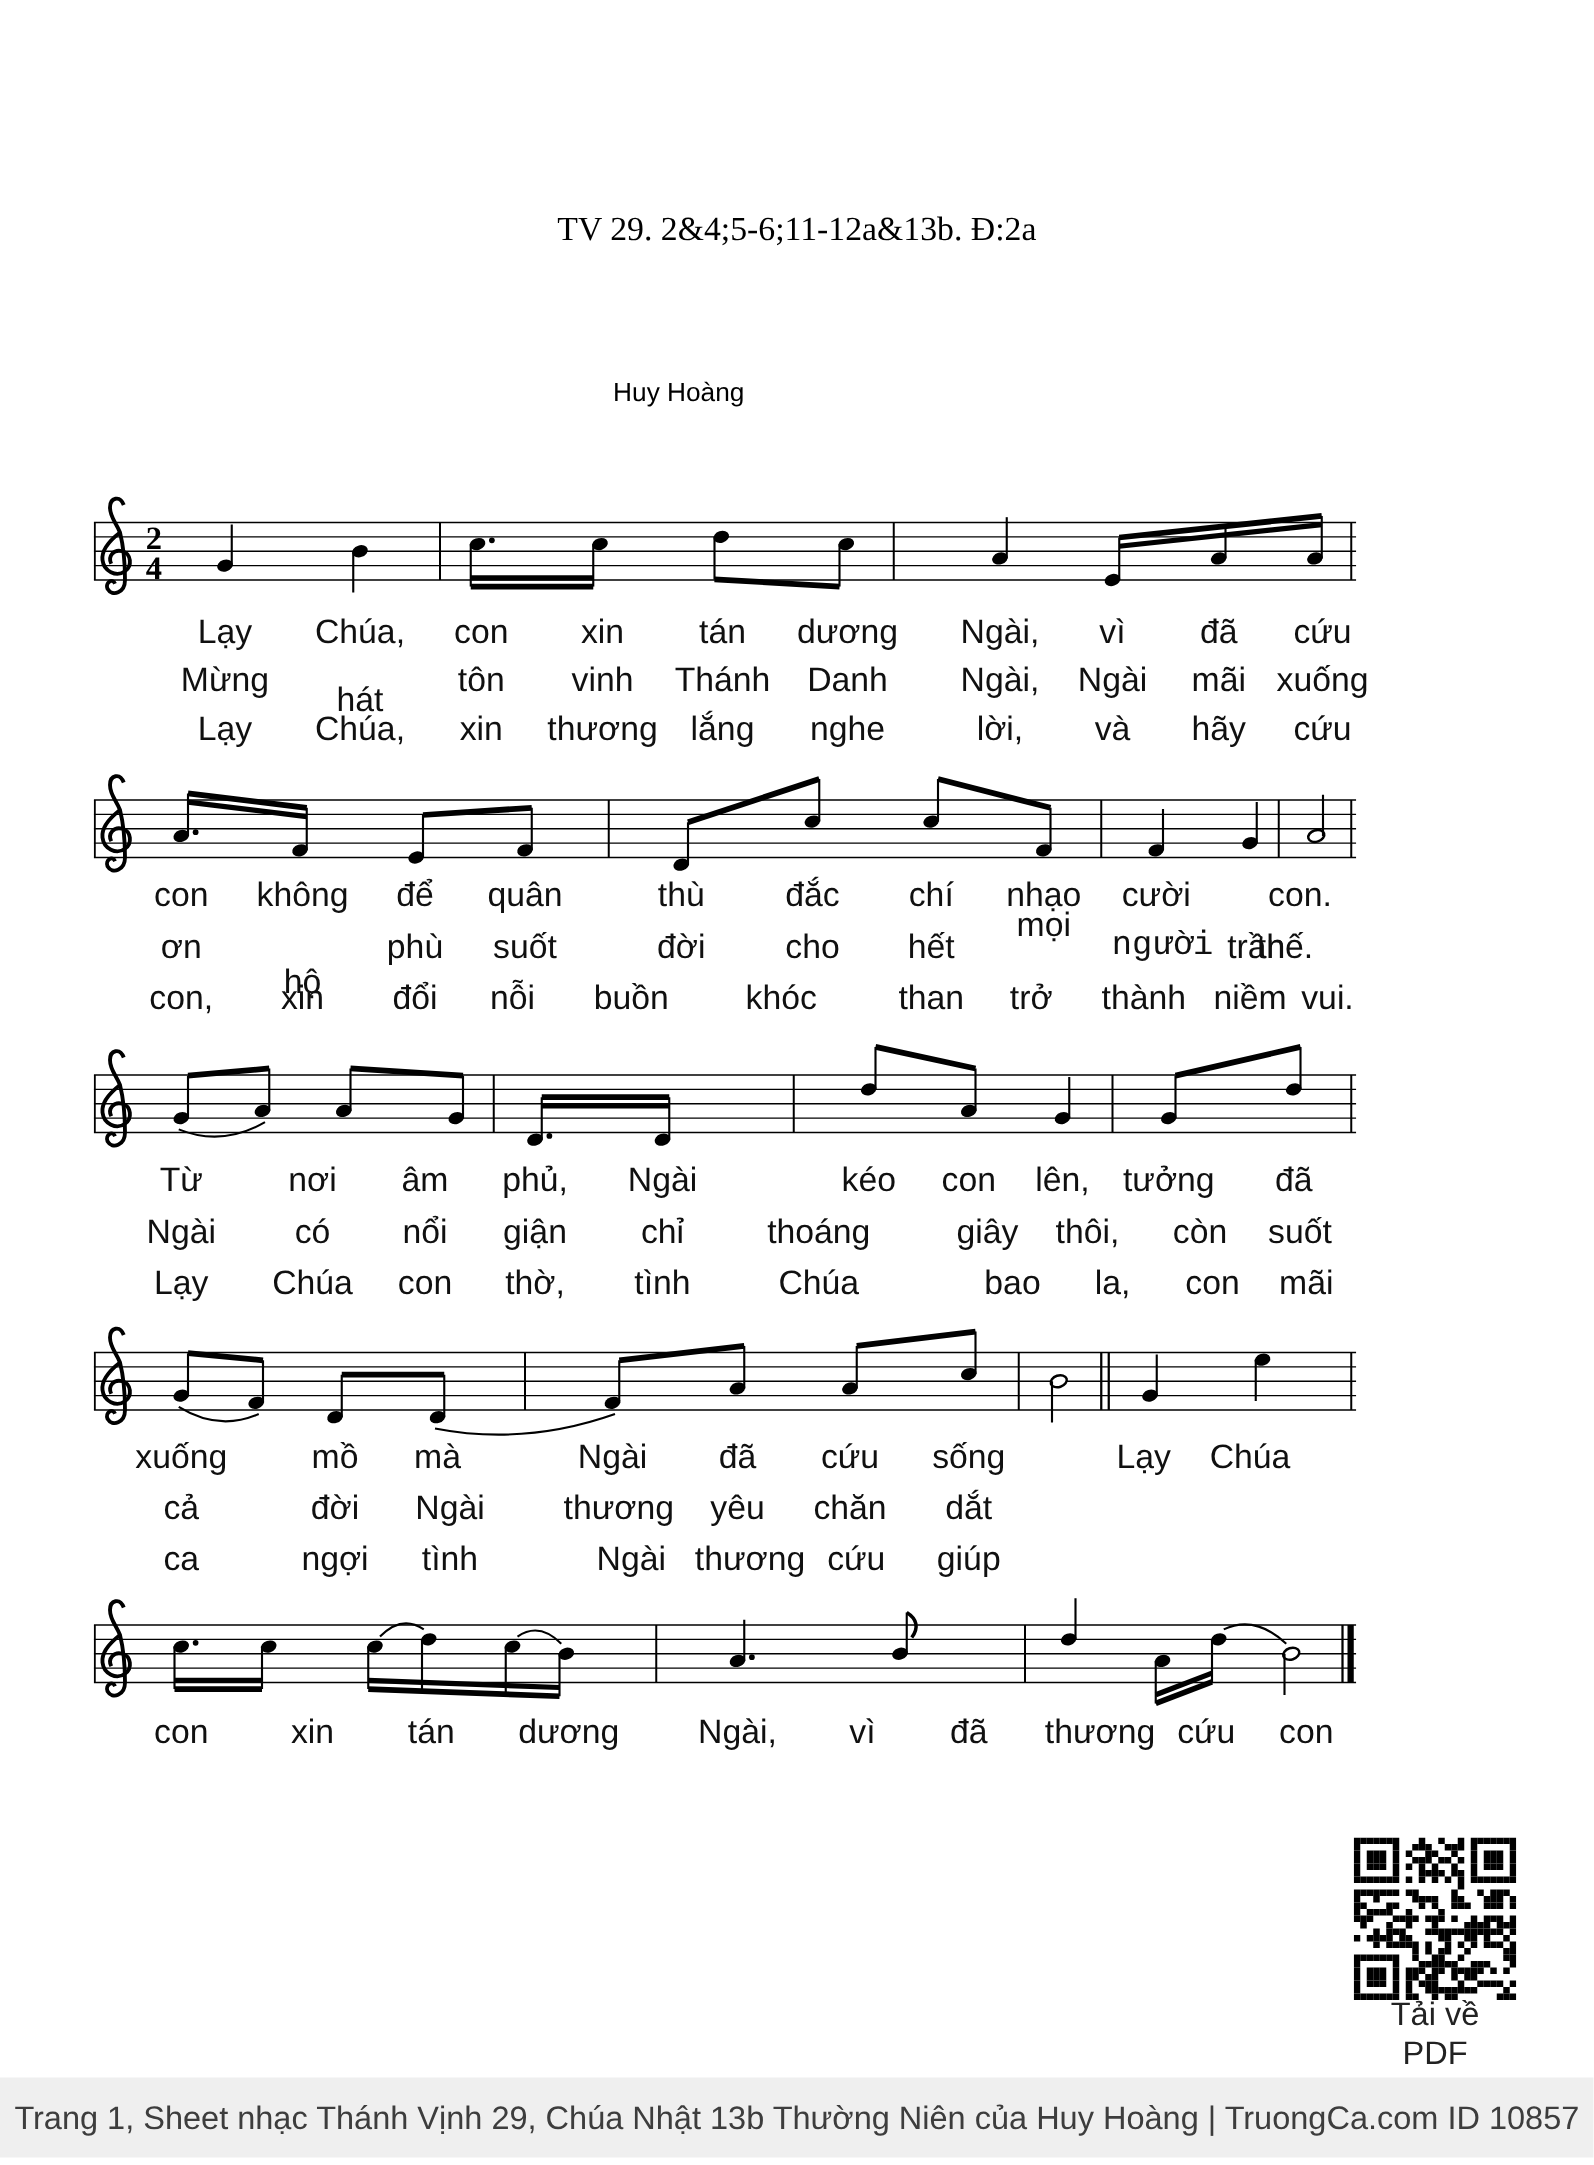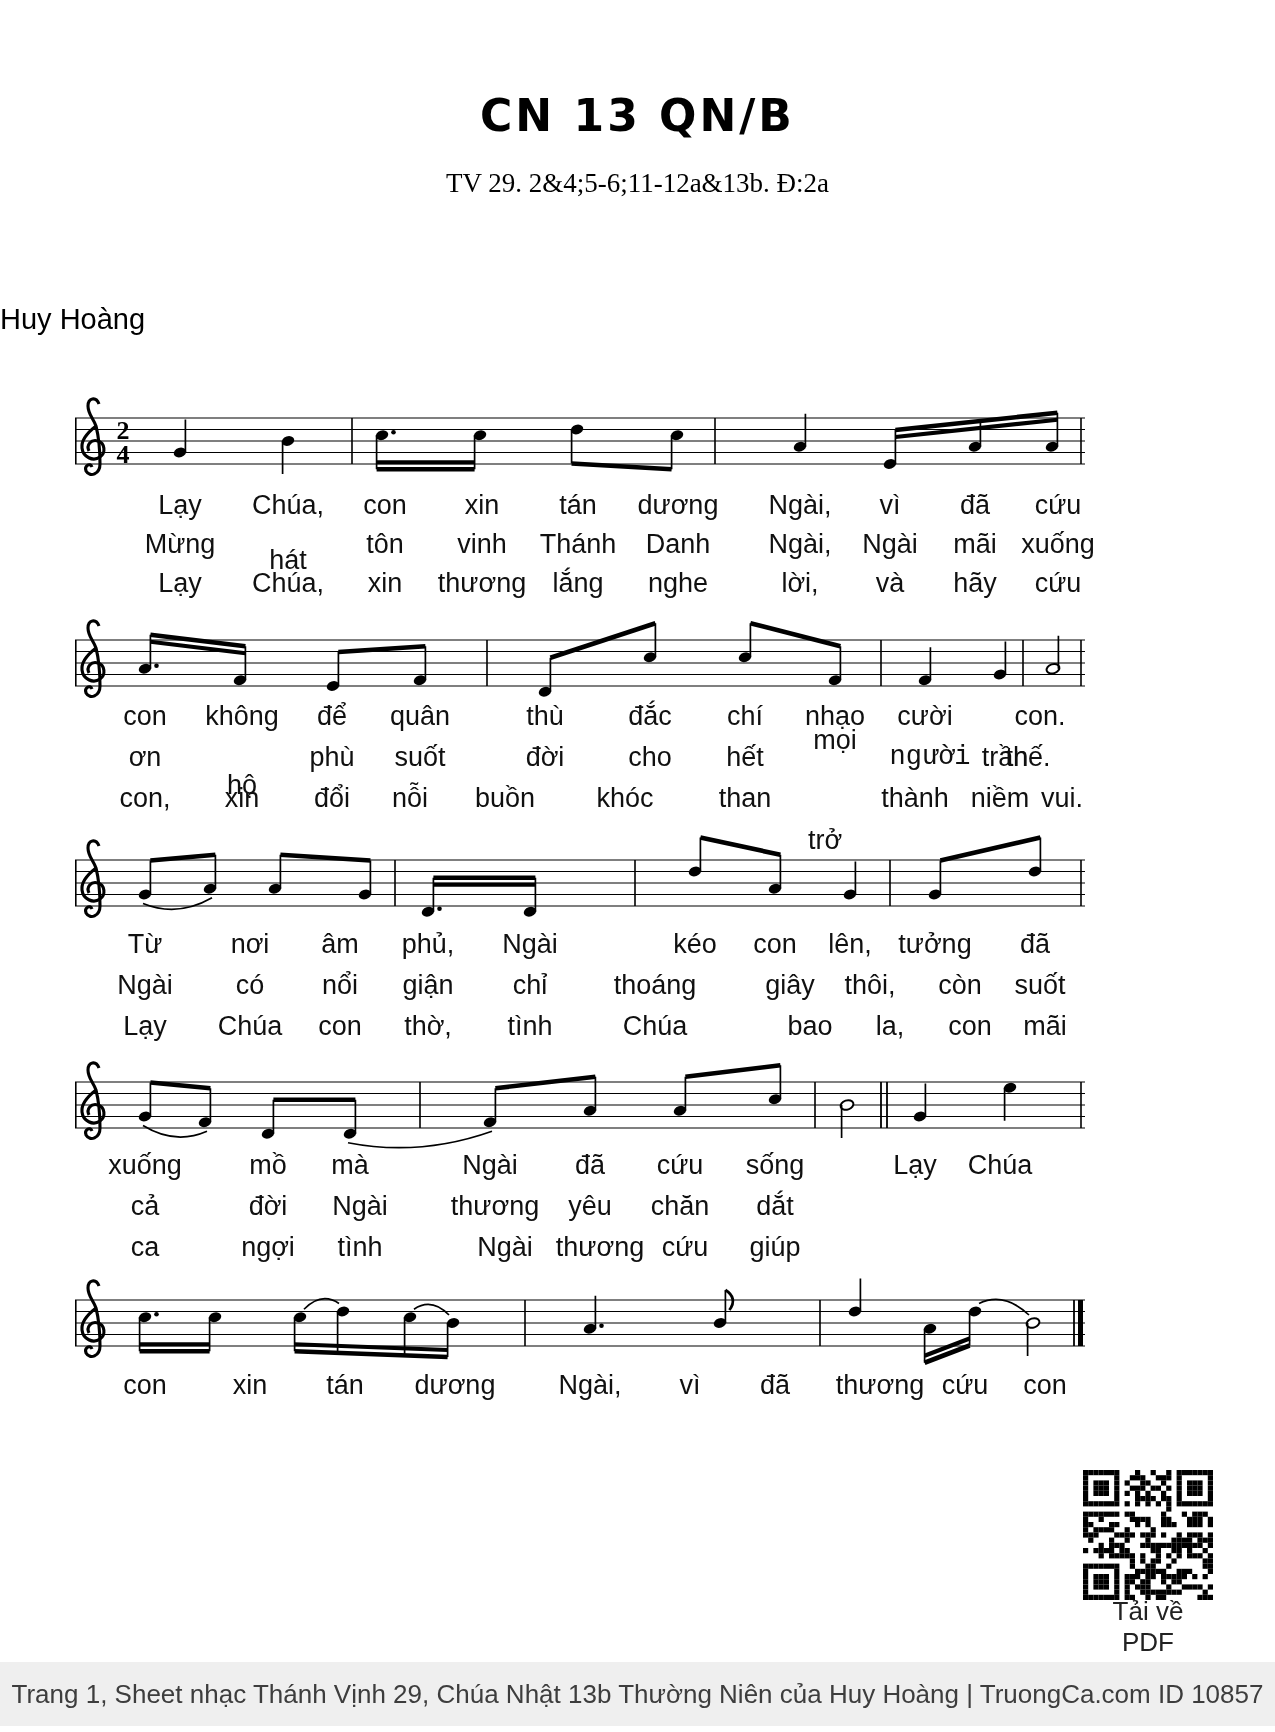--- a/index.html
+++ b/index.html
@@ -3,37 +3,36 @@
 <meta charset="utf-8">
 <style>
   html,body{margin:0;padding:0;background:#fff;}
   #sheet{position:relative;width:1275px;height:1732px;background:#ffffff;overflow:hidden;
          font-family:"Liberation Sans",sans-serif;color:#000;}
   .title{position:absolute;top:90px;left:0;width:100%;text-align:center;
          font-family:"DejaVu Sans",sans-serif;font-weight:bold;font-size:44px;
          letter-spacing:3px;color:#000;}
   .subtitle{position:absolute;top:168px;left:0;width:100%;text-align:center;
          font-family:"Liberation Serif",serif;font-size:27px;color:#000;}
-  .composer{position:absolute;top:303px;left:0;width:1086px;text-align:left;
-         font-size:29px;color:#000;}
+  .composer{position:absolute;top:303px;left:0;width:1086px;text-align:center;
+         font-size:21px;color:#000;}
   .music-svg{position:absolute;left:75px;width:1010px;height:120px;}
   .lyric{position:absolute;transform:translateX(-50%);font-size:27px;color:#101010;
          white-space:nowrap;line-height:30px;}
   .qr-box{position:absolute;left:1083px;top:1470px;width:130px;height:130px;}
   .qr-caption{position:absolute;left:1083px;top:1596px;width:130px;text-align:center;
          font-size:26px;color:#222;}
   .footer{position:absolute;left:0;top:1662px;width:100%;height:64px;background:#efefef;
          display:flex;align-items:center;justify-content:center;}
   .footer span{font-size:26px;color:#3d3d3d;}
 </style>
 </head>
 <body>
 
 <div id="sheet">
-  <div class="title">CN 13 QN/B</div>
   <div class="subtitle">TV 29. 2&amp;4;5-6;11-12a&amp;13b. Đ:2a</div>
   <div class="composer">Huy Hoàng</div>
 
   <div id="music-container">
       <svg class="music-svg" style="top:388px" viewBox="0 0 1010 120">
         <line x1="0" y1="30" x2="1010" y2="30" stroke="#000" stroke-width="1.1"></line>
         <line x1="0" y1="41.5" x2="1010" y2="41.5" stroke="#000" stroke-width="1.1"></line>
         <line x1="0" y1="53" x2="1010" y2="53" stroke="#000" stroke-width="1.1"></line>
         <line x1="0" y1="64.5" x2="1010" y2="64.5" stroke="#000" stroke-width="1.1"></line>
         <line x1="0" y1="76" x2="1010" y2="76" stroke="#000" stroke-width="1.1"></line>
@@ -644,21 +643,21 @@
     <span class="lyric" style="left: 930px; top: 742px; font-family: Liberation Mono, monospace;">người</span>
     <span class="lyric" style="left: 1005px; top: 742px;">trần</span>
     <span class="lyric" style="left: 1028px; top: 742px; text-align: center;">thế.</span>
     <span class="lyric" style="left: 145px; top: 783px;">con,</span>
     <span class="lyric" style="left: 242px; top: 783px;">xin</span>
     <span class="lyric" style="left: 332px; top: 783px;">đổi</span>
     <span class="lyric" style="left: 410px; top: 783px;">nỗi</span>
     <span class="lyric" style="left: 505px; top: 783px;">buồn</span>
     <span class="lyric" style="left: 625px; top: 783px;">khóc</span>
     <span class="lyric" style="left: 745px; top: 783px;">than</span>
-    <span class="lyric" style="left: 825px; top: 825px; text-align: right;">trở</span>
+    <span class="lyric" style="left: 825px; top: 783px; text-align: right;">trở</span>
     <span class="lyric" style="left: 915px; top: 783px;">thành</span>
     <span class="lyric" style="left: 1000px; top: 783px;">niềm</span>
     <span class="lyric" style="left: 1062px; top: 783px;">vui.</span>
     <span class="lyric" style="left: 145px; top: 929px;">Từ</span>
     <span class="lyric" style="left: 250px; top: 929px;">nơi</span>
     <span class="lyric" style="left: 340px; top: 929px;">âm</span>
     <span class="lyric" style="left: 428px; top: 929px;">phủ,</span>
     <span class="lyric" style="left: 530px; top: 929px;">Ngài</span>
     <span class="lyric" style="left: 695px; top: 929px;">kéo</span>
     <span class="lyric" style="left: 775px; top: 929px;">con</span>

